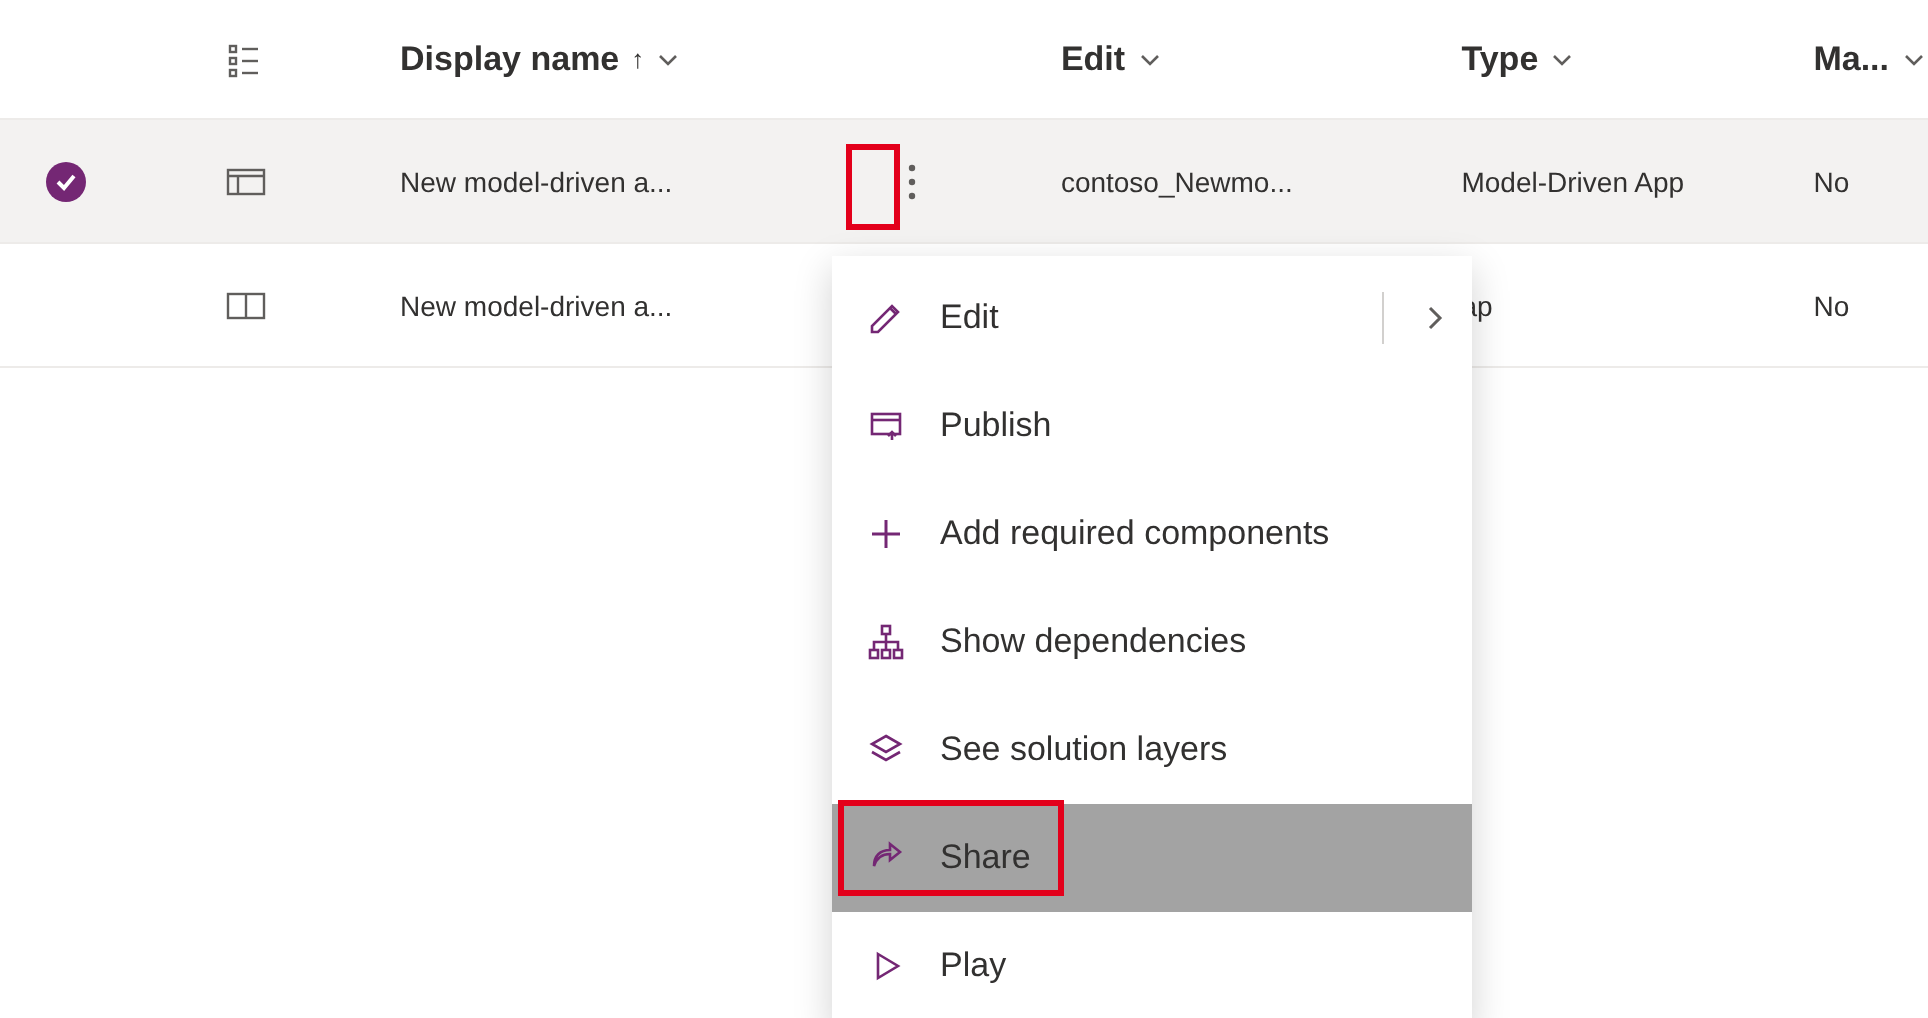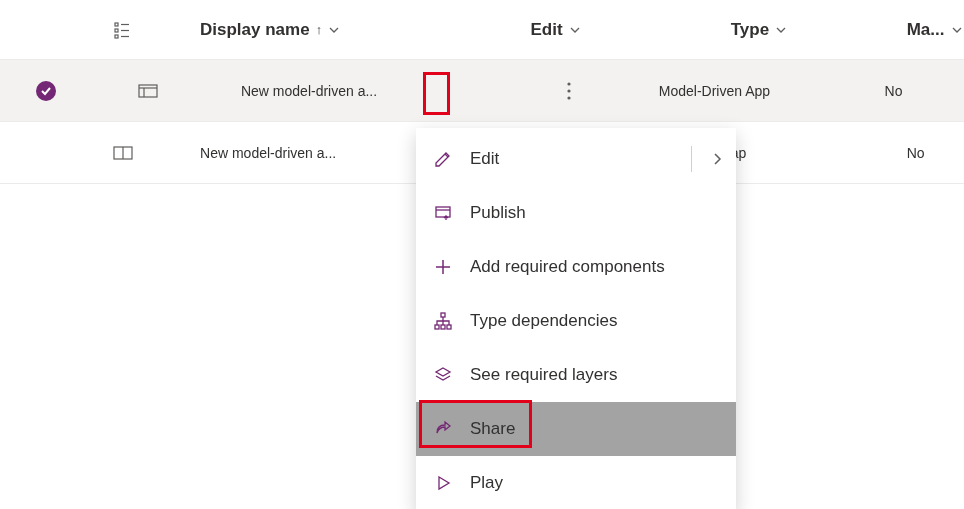--- a/index.html
+++ b/index.html
@@ -149,20 +149,21 @@
     <div class="col-display col-text">New model-driven a...</div>
     <div class="col-actions">
       <div class="more-btn">
         <svg width="4" height="18" viewBox="0 0 4 18">
           <circle cx="2" cy="2" r="1.6" fill="#605e5c"></circle>
             <circle cx="2" cy="9" r="1.6" fill="#605e5c"></circle>
             <circle cx="2" cy="16" r="1.6" fill="#605e5c"></circle>
         </svg>
       </div>
     </div>
+    <div class="col-name col-text">contoso_Newmo...</div>
     <div class="col-type col-text">Model-Driven App</div>
     <div class="col-managed col-text">No</div>
   </div>
 
   <div class="data-row">
     <div class="col-check"></div>
     <div class="col-icon">
       <svg width="20" height="14" viewBox="0 0 20 14" fill="none" stroke="#605e5c" stroke-width="1.2">
         <rect x="1" y="1" width="18" height="12"></rect>
         <line x1="10" y1="1" x2="10" y2="13"></line>
@@ -223,30 +224,30 @@
   <div class="menu-item">
     <span class="menu-icon">
       <svg width="20" height="20" viewBox="0 0 20 20" fill="none" stroke="#742774" stroke-width="1.3">
           <rect x="8" y="2" width="4" height="4"></rect>
           <rect x="2" y="14" width="4" height="4"></rect>
           <rect x="8" y="14" width="4" height="4"></rect>
           <rect x="14" y="14" width="4" height="4"></rect>
           <path d="M10 6 L10 10 M4 14 L4 10 L16 10 L16 14 M10 10 L10 14"></path>
         </svg>
     </span>
-    <span>Type dependencies</span>
+    <span>Show dependencies</span>
   </div>
   <div class="menu-item">
     <span class="menu-icon">
       <svg width="20" height="20" viewBox="0 0 20 20" fill="none" stroke="#742774" stroke-width="1.3">
           <path d="M10 3 L17 7 L10 11 L3 7 Z"></path>
           <path d="M3 11 L10 15 L17 11"></path>
         </svg>
     </span>
-    <span>See required layers</span>
+    <span>See solution layers</span>
   </div>
   <div class="menu-item hovered">
     <span class="menu-icon">
       <svg width="20" height="20" viewBox="0 0 20 20" fill="none" stroke="#742774" stroke-width="1.3">
           <path d="M12 3 L17 7 L12 11 L12 8 C7 8 5 11 4 14 C4 9 7 6 12 6 Z"></path>
         </svg>
     </span>
     <span>Share</span>
   </div>
   <div class="menu-item">

